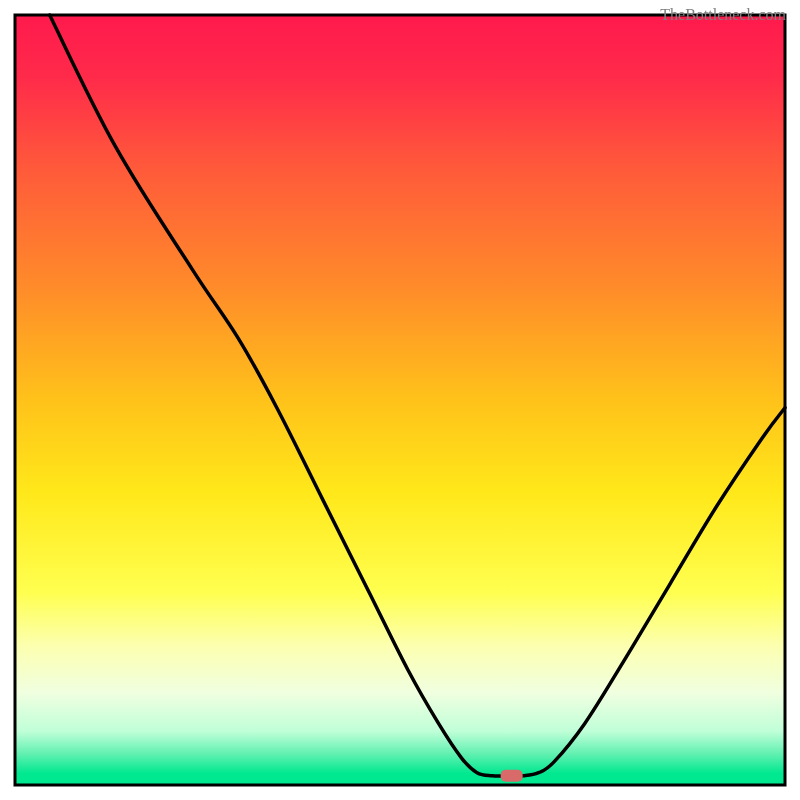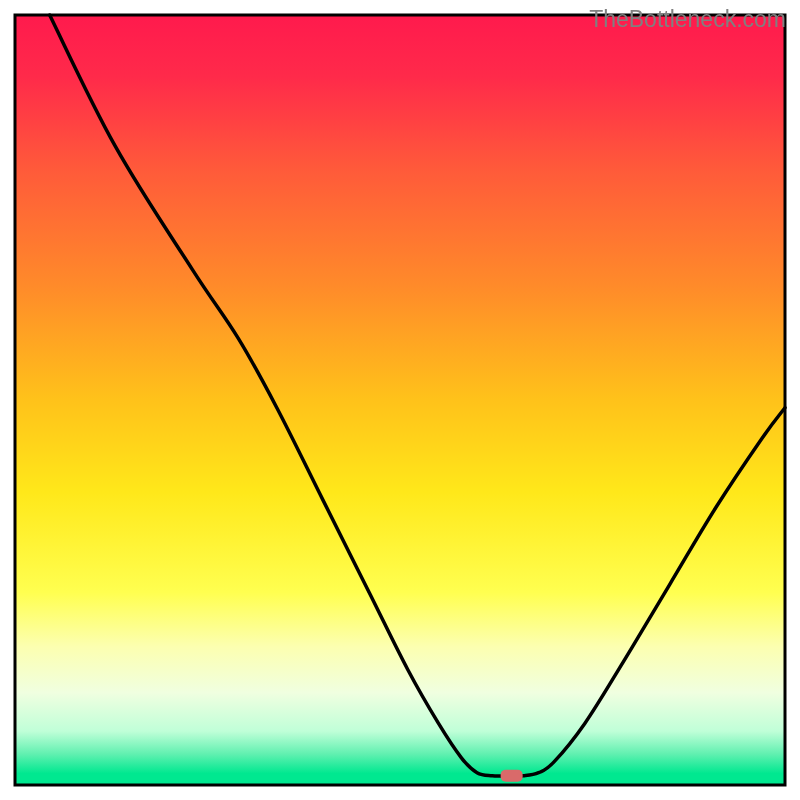--- a/index.html
+++ b/index.html
@@ -13,24 +13,24 @@
   .chart-container {
     position: relative;
     width: 800px;
     height: 800px;
   }
   .watermark {
     position: absolute;
     top: 6px;
     right: 14px;
     color: #808080;
-    font-size: 23px;
+    font-size: 16px;
     font-weight: normal;
     z-index: 3;
-    font-family: Liberation Sans, sans-serif;
+    font-family: Liberation Serif, serif;
   }
   svg {
     display: block;
   }
 </style>
 </head>
 <body>
 
 <div class="chart-container">
   <div class="watermark">TheBottleneck.com</div>

